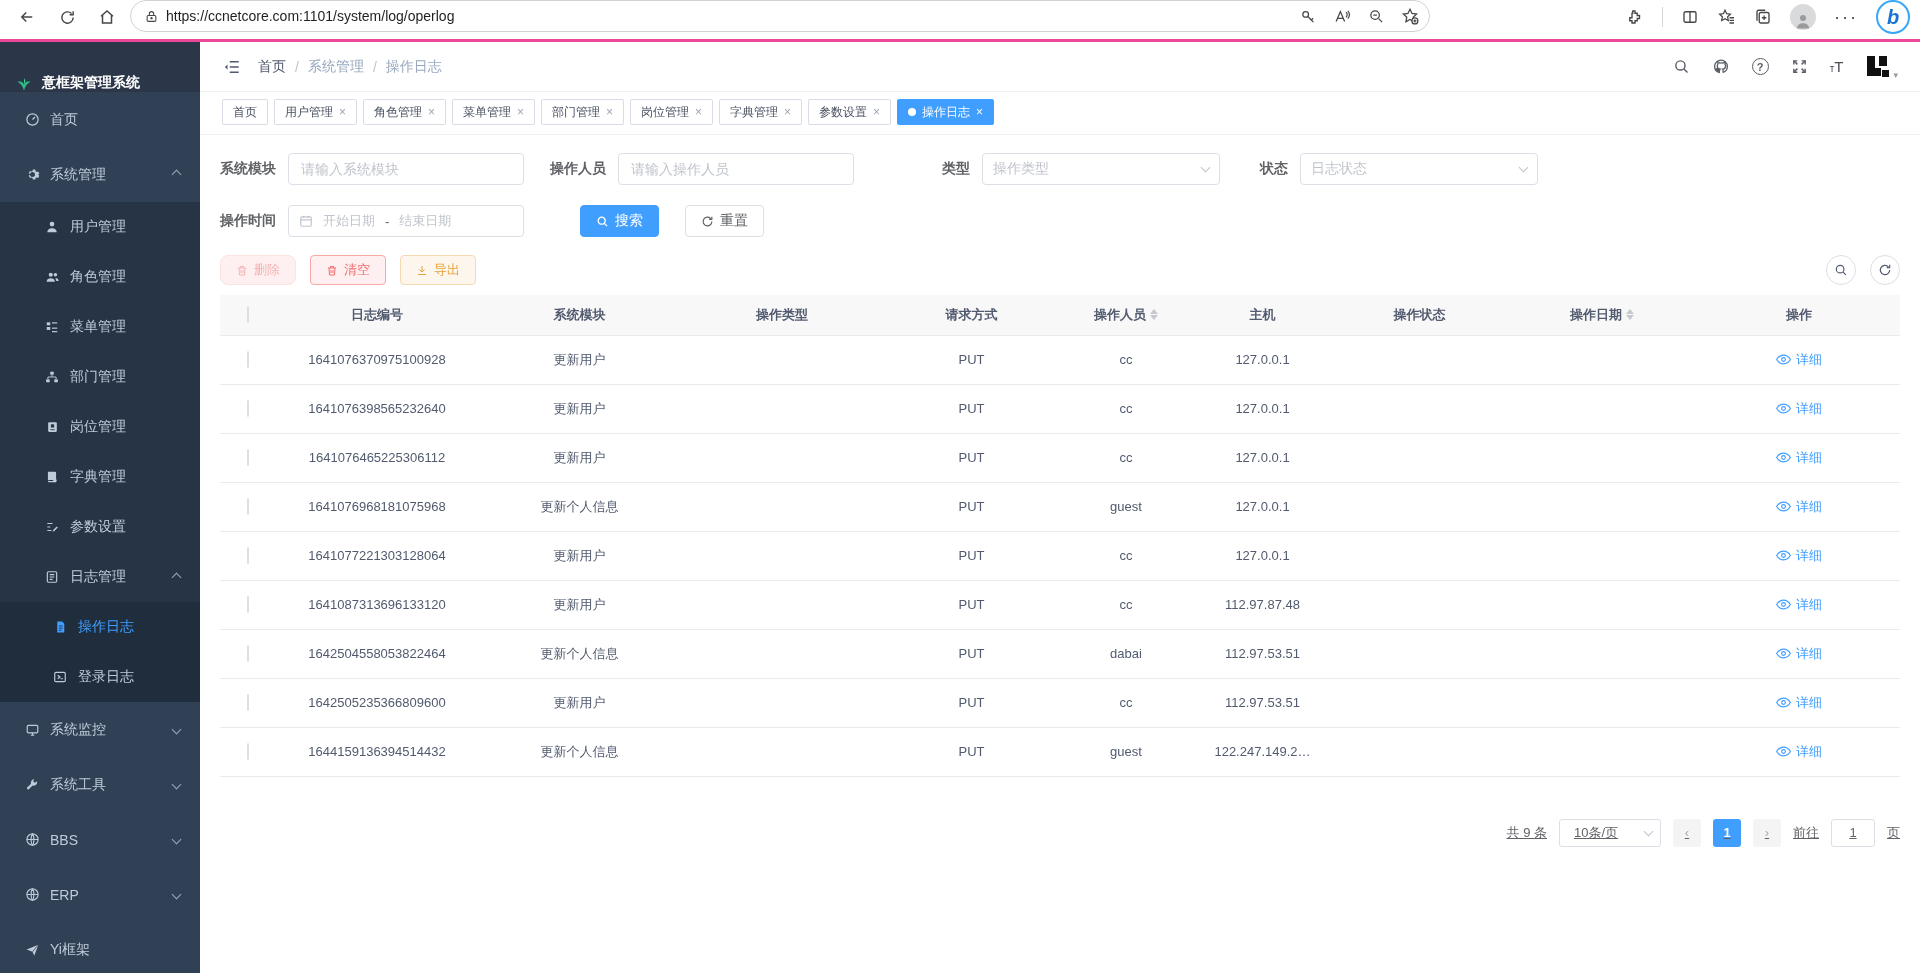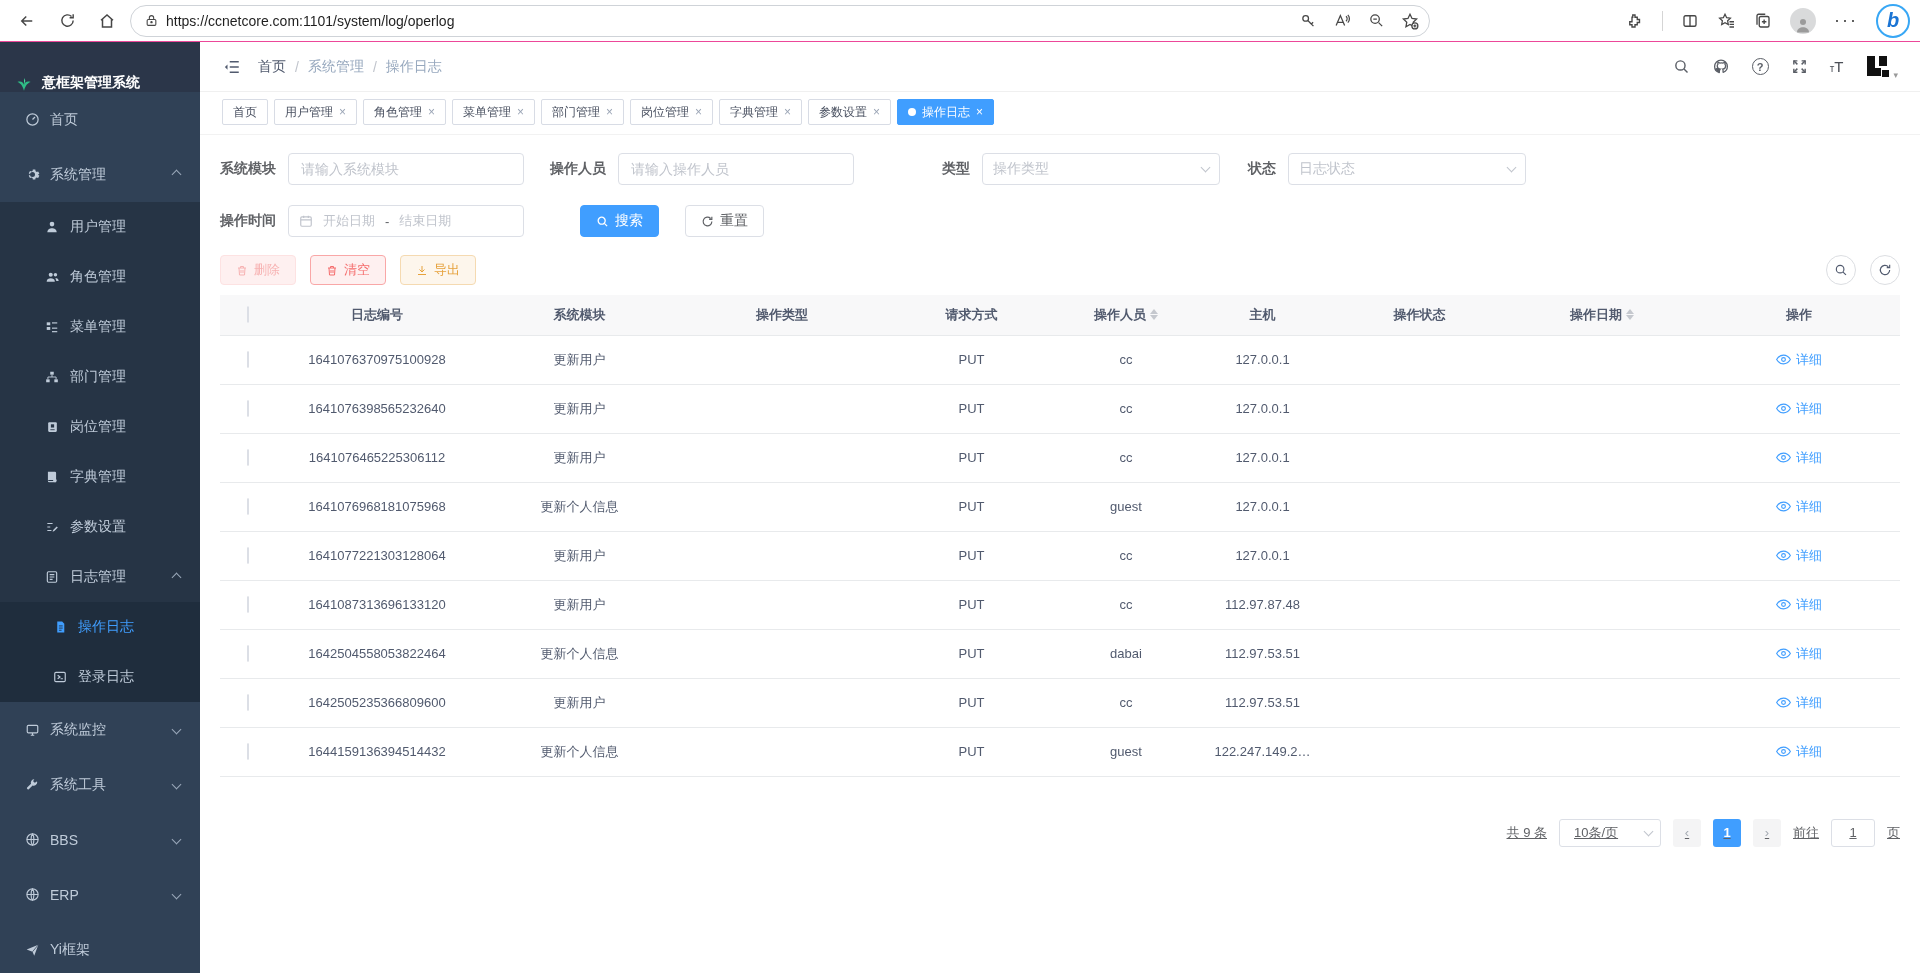--- a/index.html
+++ b/index.html
@@ -1,21 +1,21 @@
 <!DOCTYPE html>
 <html><head>
 <meta charset="utf-8">
 <style>
   * { margin:0; padding:0; box-sizing:border-box; }
   html,body { width:1920px; height:973px; overflow:hidden; background:#fff;
     font-family:"Liberation Sans","DejaVu Sans",sans-serif; }
 
   
-  .browser-bar { height:42px; background:#fff; border-bottom:1px solid #ec4899;
-    display:flex; align-items:center; padding:0 10px; gap:6px; }
+  .browser-bar { height:42px; background:#fff; border-bottom:3px solid #ec4899;
+    display:flex; align-items:flex-start; padding:0 10px; gap:6px; }
   .nav-btn { width:34px; height:34px; display:flex; align-items:center; justify-content:center;
     border-radius:6px; color:#474747; flex:0 0 auto; }
   .url-pill { flex:0 0 1300px; height:32px; border:1px solid #cfd3d8; border-radius:16px;
     display:flex; align-items:center; padding:0 10px 0 14px; gap:8px; background:#fff; }
   .url-text { flex:1; font-size:14px; color:#1f1f1f; white-space:nowrap; overflow:hidden; }
   .pill-icons { display:flex; align-items:center; gap:16px; color:#474747; }
   .tb-right { display:flex; align-items:center; gap:18px; margin-left:16px; color:#474747; flex:1; justify-content:flex-end; }
   .tb-divider { width:1px; height:20px; background:#d5d5d5; }
   .avatar-circle { width:26px; height:26px; border-radius:50%; background:#d9dadb; overflow:hidden; display:flex; align-items:flex-end; justify-content:center; }
   .dots { font-size:18px; letter-spacing:2px; color:#474747; }
@@ -71,21 +71,21 @@
     font-size:14px; color:#606266; outline:none; font-family:inherit; }
   .f-input::placeholder { color:#c0c4cc; }
   .f-select { width:238px; height:32px; border:1px solid #dcdfe6; border-radius:4px; padding:0 10px;
     display:flex; align-items:center; justify-content:space-between; color:#c0c4cc; font-size:14px; cursor:pointer; }
   .sel-chev { width:7px; height:7px; border-right:1.3px solid #c0c4cc; border-bottom:1.3px solid #c0c4cc; transform:rotate(45deg); margin-top:-3px; }
   .date-range { width:236px; height:32px; border:1px solid #dcdfe6; border-radius:4px; padding:0 10px;
     display:flex; align-items:center; gap:10px; color:#c0c4cc; font-size:13px; }
   .btn { height:32px; border-radius:4px; font-size:14px; display:inline-flex; align-items:center;
     gap:6px; padding:0 15px; cursor:pointer; border:1px solid #dcdfe6; background:#fff; color:#606266; font-family:inherit; }
   .btn-primary { background:#409eff; border-color:#409eff; color:#fff; }
-  .btn-del { background:#fef0f0; border-color:#fde2e2; color:#f7b2b2; height:30px; font-size:13px; }
+  .btn-del { background:#fef0f0; border-color:#fde2e2; color:#f7b2b2; height:30px; font-size:13px;border-radius:8px; }
   .btn-clear { background:#fef0f0; border-color:#f9a7a7; color:#f56c6c; height:30px; font-size:13px; }
   .btn-export { background:#fdf6ec; border-color:#f5dab1; color:#e6a23c; height:30px; font-size:13px; }
   .grid-toolbar { display:flex; align-items:center; gap:14px; margin:0 0 10px; }
   .tool-circles { margin-left:auto; display:flex; gap:14px; }
   .circle-btn { width:30px; height:30px; border-radius:50%; border:1px solid #dcdee2; background:#fff;
     display:flex; align-items:center; justify-content:center; color:#515a6e; cursor:pointer; }
 
   table { width:100%; border-collapse:collapse; table-layout:fixed; }
   thead th { height:40px; background:#f8f8f9; color:#515a6e; font-size:13px; font-weight:bold;
     border-bottom:1px solid #e8eaec; text-align:center; }
@@ -487,21 +487,21 @@
       <div class="filter-row">
         <span class="f-label">系统模块</span>
         <input class="f-input" placeholder="请输入系统模块" style="">
         <span class="f-label" style="margin-left:26px">操作人员</span>
         <input class="f-input" placeholder="请输入操作人员" style="">
         <span class="f-label" style="margin-left:88px">类型</span>
         <div class="f-select">
           <span>操作类型</span>
           <span class="sel-chev"></span>
         </div>
-        <span class="f-label" style="margin-left:28px">状态</span>
+        <span class="f-label" style="margin-left:40px">状态</span>
         <div class="f-select">
           <span>日志状态</span>
           <span class="sel-chev"></span>
         </div>
       </div>
 
       <div class="filter-row" style="margin-bottom:18px">
         <span class="f-label">操作时间</span>
         <div class="date-range">
           <span>

